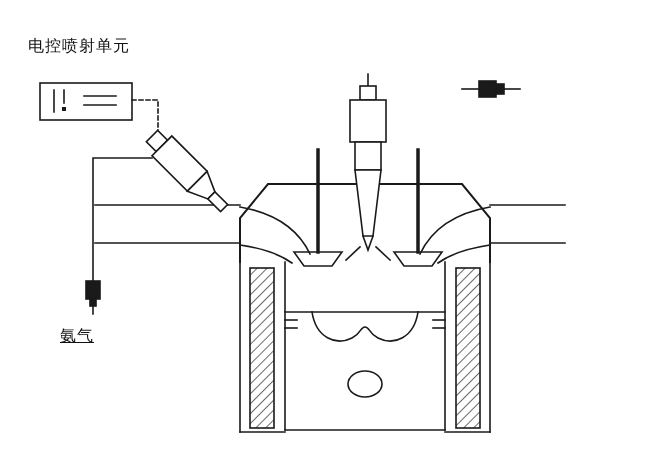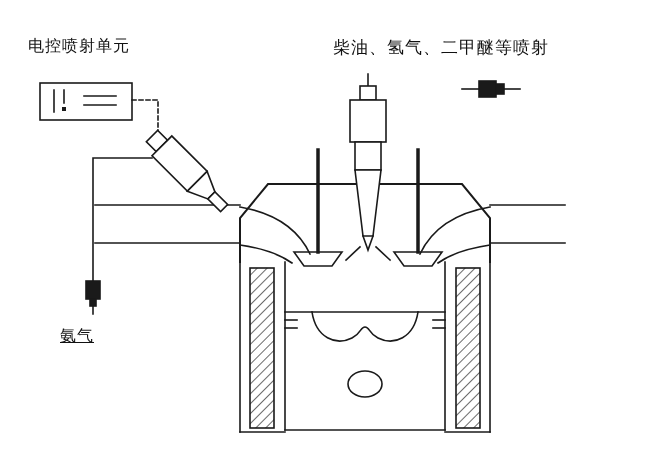--- a/index.html
+++ b/index.html
@@ -135,16 +135,15 @@
       <path d="M 152,158 H 93 V 281"></path>
     </g>
     <g>
       <rect x="86" y="281" width="14" height="18" fill="#1a1a1a"></rect>
       <rect x="90" y="299" width="6" height="7" fill="#1a1a1a"></rect>
       <line x1="93" y1="306" x2="93" y2="314"></line>
     </g>
   </svg>
 
   <div class="label label-ecu">电控喷射单元</div>
-  <div class="label label-fuel">柴油、氢气、二甲醚等喷射</div>
   <div class="label label-ammonia">氨气</div>
 
 </div>
 
 </body></html>

